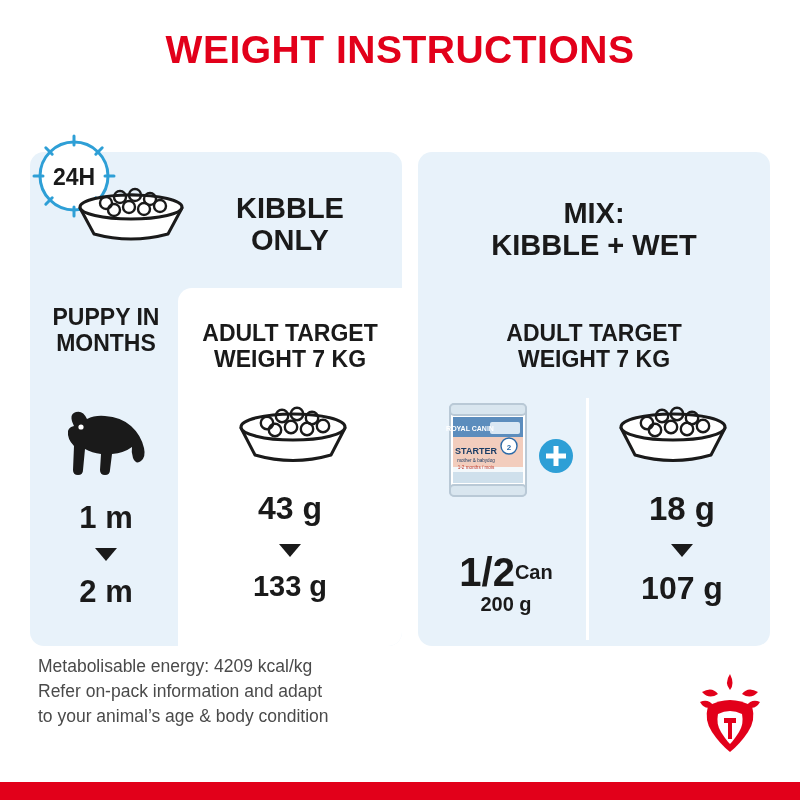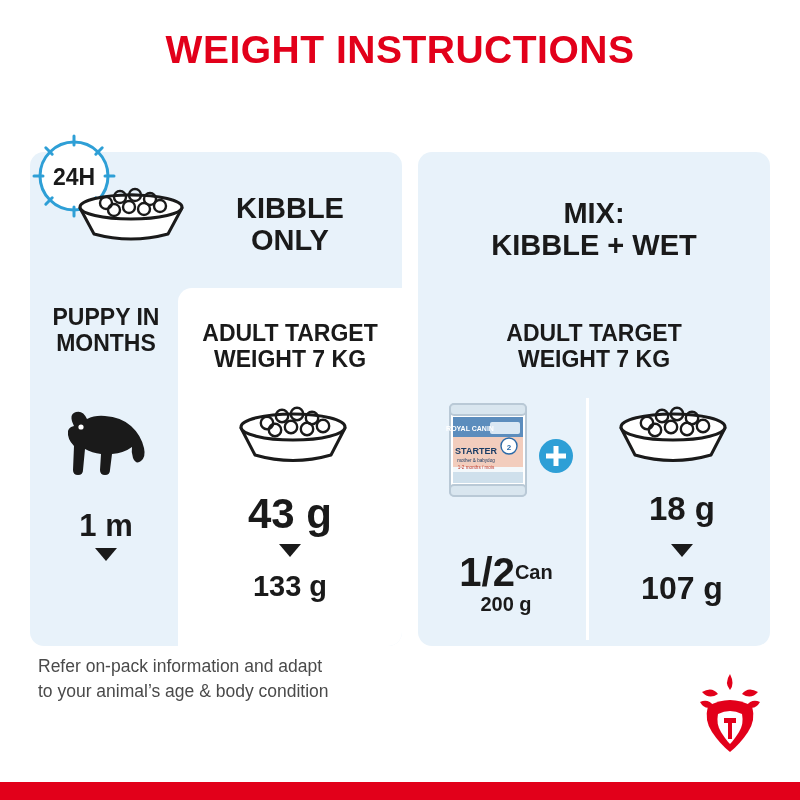--- a/index.html
+++ b/index.html
@@ -107,23 +107,23 @@
   .bowl-left { position: absolute; left: 198px; top: 248px; width: 130px; height: 66px; }
   .bowl-right { position: absolute; left: 196px; top: 248px; width: 130px; height: 66px; }
 
   
   .val {
     position: absolute;
     text-align: center;
     font-weight: bold;
     color: #1a1a1a;
   }
-  .v-age-1 { left: 8px; top: 356px; width: 136px; font-size: 31px; }
+  .v-age-1 { left: 8px; top: 348px; width: 136px; font-size: 31px; }
   .v-age-2 { left: 8px; top: 422px; width: 136px; font-size: 31px; }
-  .v-kib-1 { left: 150px; top: 338px; width: 220px; font-size: 42px; }
+  .v-kib-1 { left: 150px; top: 338px; width: 220px; font-size: 32px; }
   .v-kib-2 { left: 150px; top: 418px; width: 220px; font-size: 29px; }
   .v-mix-1 { left: 184px; top: 338px; width: 160px; font-size: 33px; }
   .v-mix-2 { left: 184px; top: 418px; width: 160px; font-size: 32px; }
 
   
   .arrow {
     position: absolute;
     width: 0; height: 0;
     border-left: 11px solid transparent;
     border-right: 11px solid transparent;
@@ -270,20 +270,21 @@
             <circle cx="95" cy="26" r="6.2"></circle>
               <circle cx="47" cy="30" r="6.2"></circle>
             <circle cx="63" cy="27" r="6.2"></circle>
               <circle cx="79" cy="29" r="6.2"></circle>
           </g>
         </svg>
       </div>
 
       <div class="val v-age-1">1 m</div>
       <div class="arrow a-age"></div>
+      <div class="val v-age-2">2 m</div>
 
       <div class="val v-kib-1">43 g</div>
       <div class="arrow a-kib"></div>
       <div class="val v-kib-2">133 g</div>
     </div>
 
     <div class="col-right">
 
       <div class="hdr hdr-mix">
         <div>MIX:</div>
@@ -346,20 +347,21 @@
         </svg>
       </div>
 
       <div class="val v-mix-1">18 g</div>
       <div class="arrow a-mix"></div>
       <div class="val v-mix-2">107 g</div>
     </div>
   </div>
 
   <div class="footnote">
+    <div>Metabolisable energy: 4209 kcal/kg</div>
     <div>Refer on-pack information and adapt</div>
     <div>to your animal’s age &amp; body condition</div>
   </div>
 
   <div class="rclogo">
     <svg viewBox="0 0 72 82" width="72" height="82">
       <path fill="#e2001a" d="M36 2 q5 10 0 16 q-6 -7 0 -16 z"></path>
       <path fill="#e2001a" d="M8 20 q10 -6 16 2 q-9 6 -16 -2 z M64 20 q-10 -6 -16 2 q9 6 16 -2 z"></path>
       <path fill="#e2001a" d="M6 30 q8 -4 14 4 q-9 5 -14 -4 z M66 30 q-8 -4 -14 4 q9 5 14 -4 z"></path>
       <path fill="#e2001a" d="M14 34 q22 -12 44 0 q4 14 -4 26 q-8 12 -18 20 q-10 -8 -18 -20 q-8 -12 -4 -26 z"></path>

